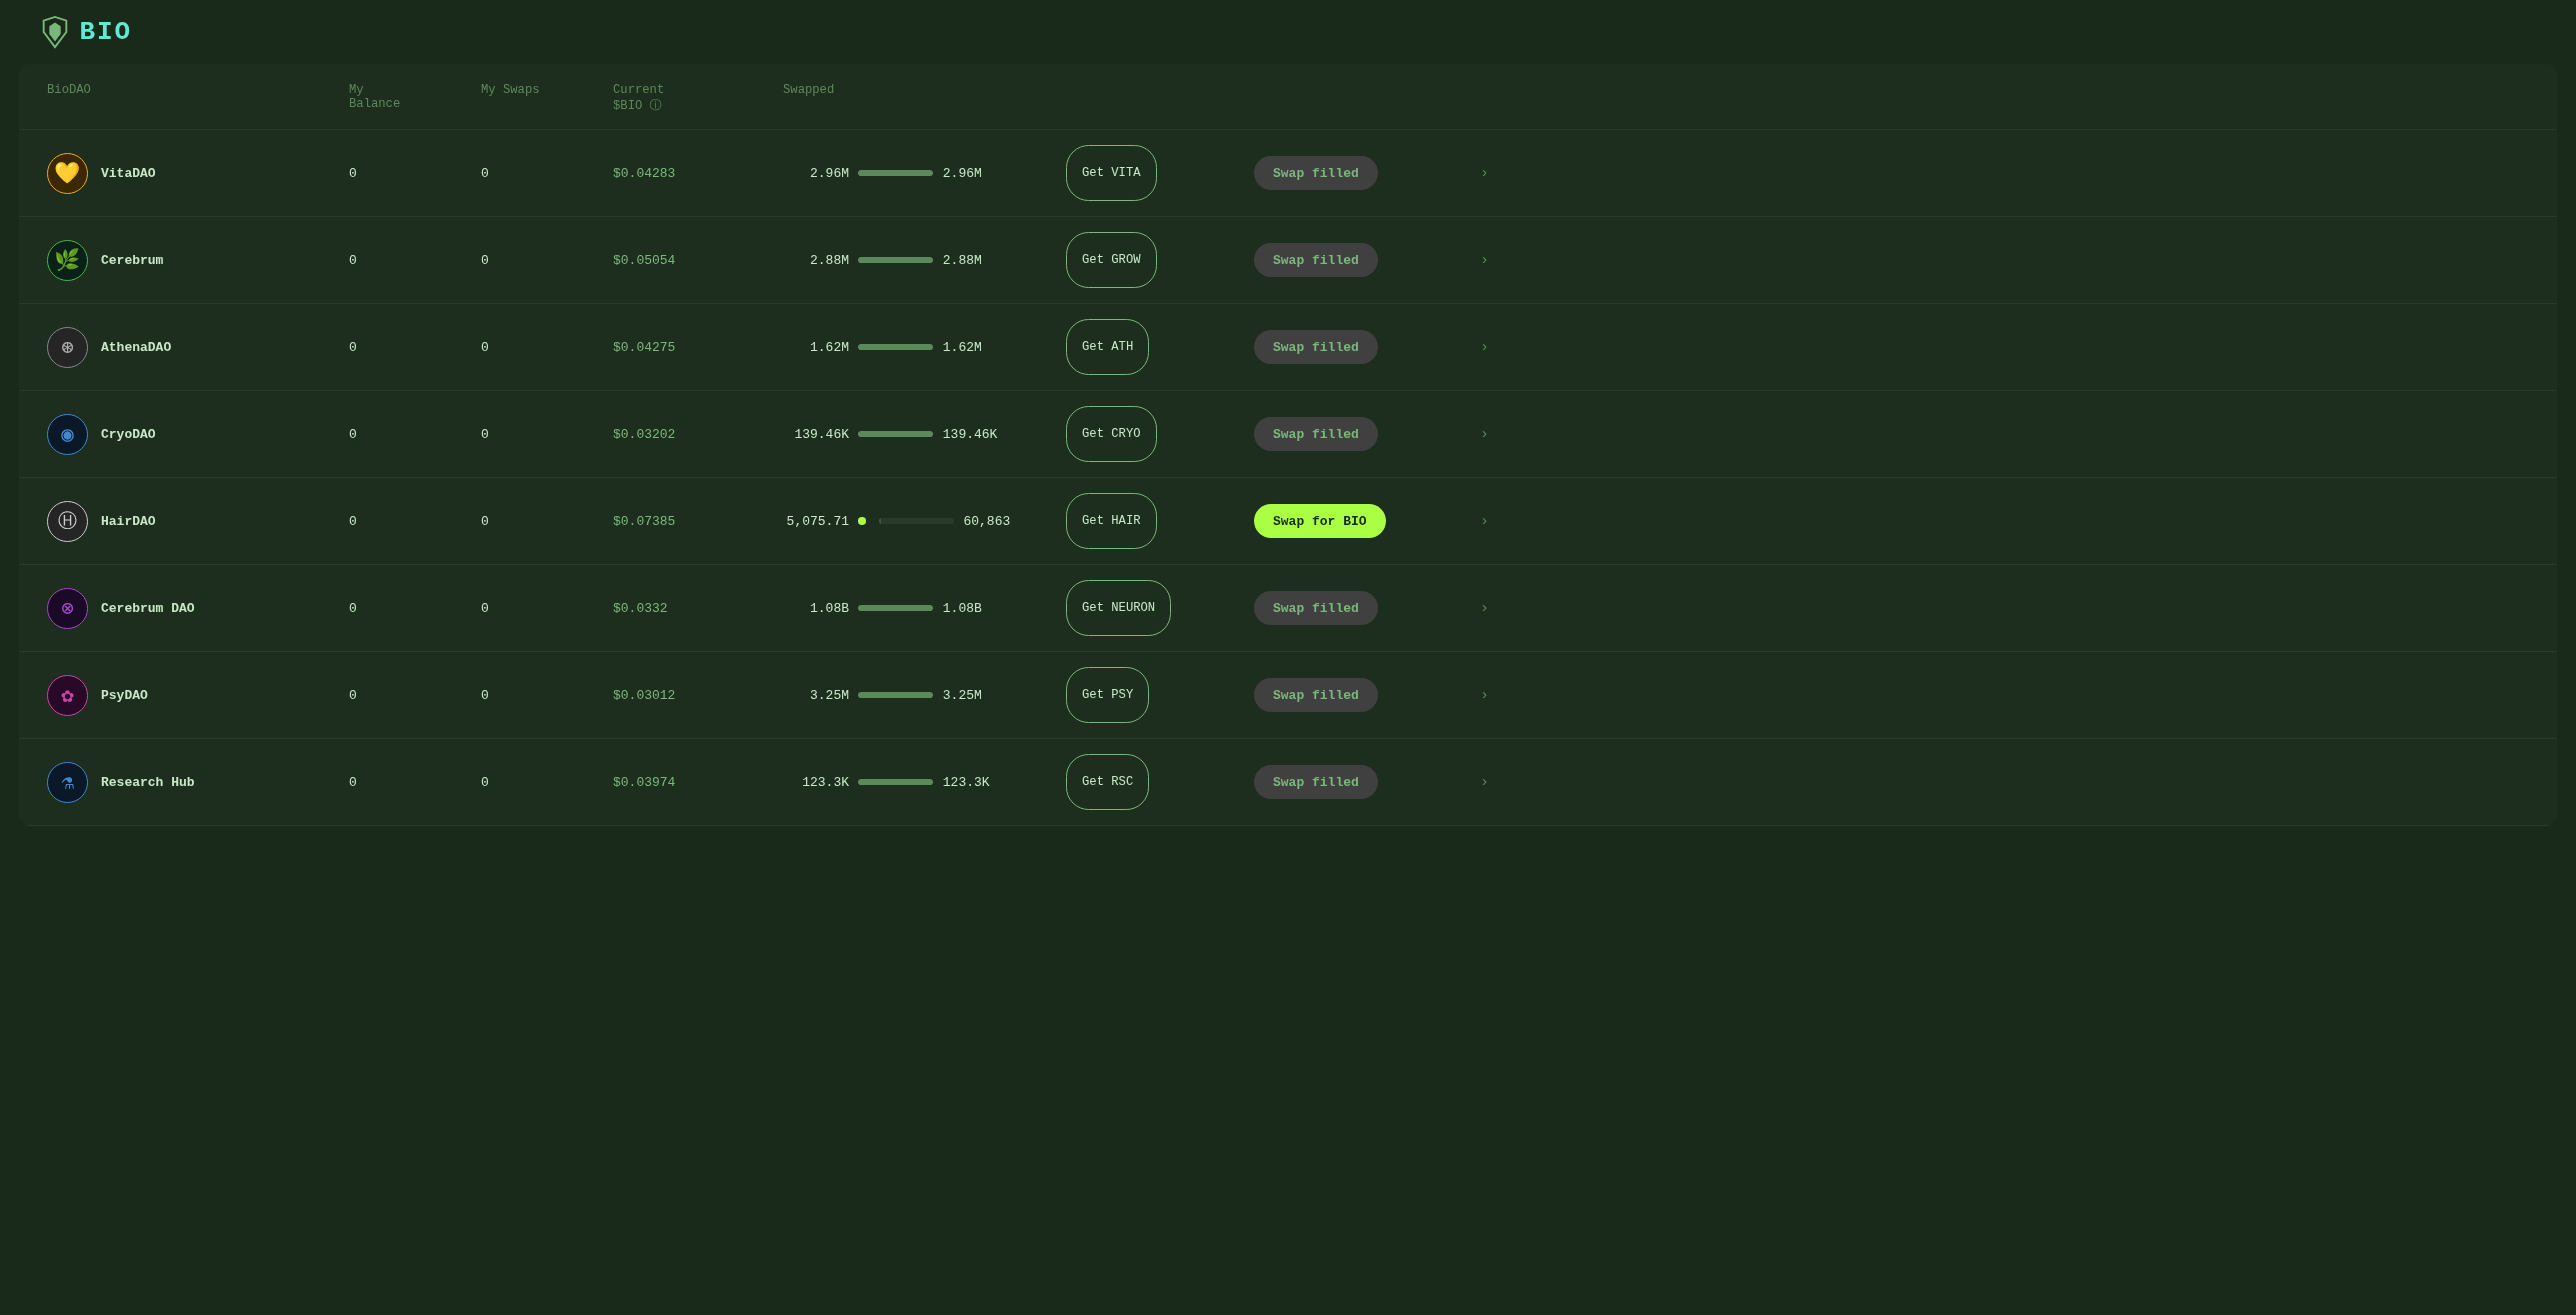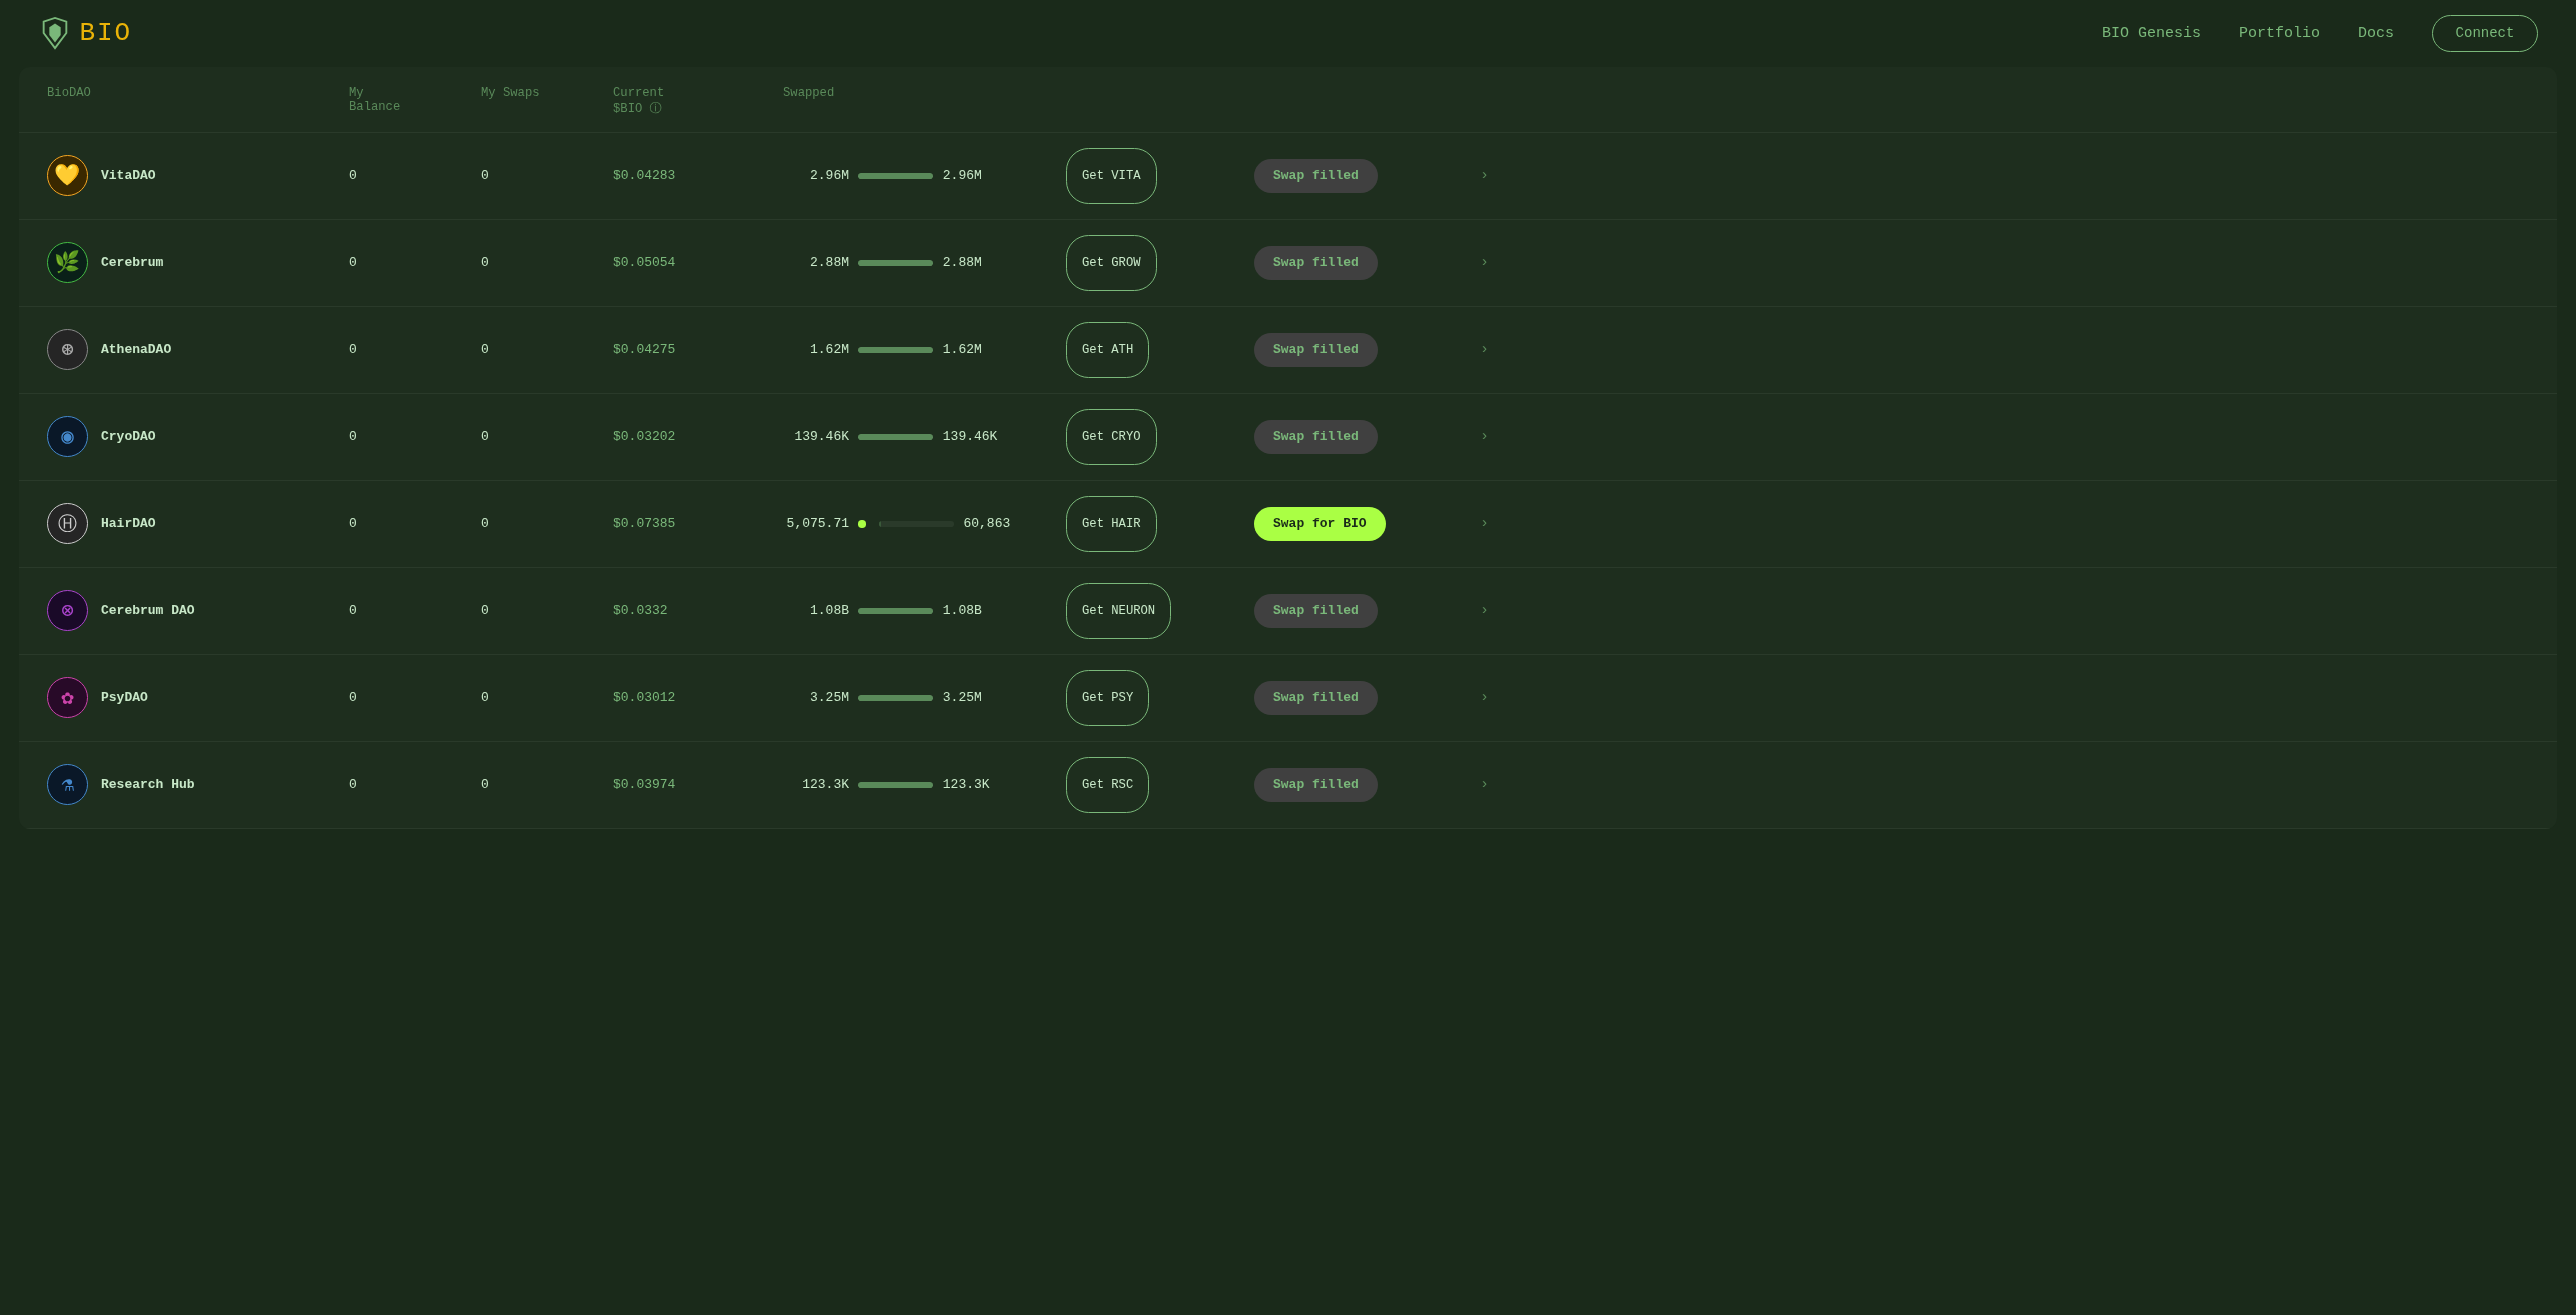--- a/index.html
+++ b/index.html
@@ -19,23 +19,23 @@
     .logo {
       display: flex;
       align-items: center;
       gap: 7.5px;
     }
     .logo-icon {
       width: 34px;
       height: 34px;
     }
     .logo-text {
-      color: #eab308;
+      color: #5eead4;
       font-size: 26px;
-      font-weight: normal;
+      font-weight: bold;
       letter-spacing: 1.9px;
     }
     nav {
       display: flex;
       align-items: center;
       gap: 38px;
     }
     nav a {
       color: #7ab87a;
       text-decoration: none;
@@ -191,26 +191,20 @@
 <body>
 
 <header>
   <div class="logo">
     <svg class="logo-icon" viewBox="0 0 36 36" fill="none">
       <path d="M6 6 L18 2 L30 6 L30 18 L18 34 L6 18 Z" fill="none" stroke="#7ab87a" stroke-width="2"></path>
       <path d="M12 12 L18 8 L24 12 L24 20 L18 28 L12 20 Z" fill="#7ab87a"></path>
     </svg>
     <span class="logo-text">BIO</span>
   </div>
-  <nav>
-    <a href="#">BIO Genesis</a>
-    <a href="#">Portfolio</a>
-    <a href="#">Docs</a>
-    <button class="connect-btn">Connect</button>
-  </nav>
 </header>
 
 <div class="main-container">
   <div class="table-header">
     <span>BioDAO</span>
     <span>My<br>Balance</span>
     <span>My Swaps</span>
     <span>Current<br>$BIO ⓘ</span>
     <span>Swapped</span>
     <span></span>

